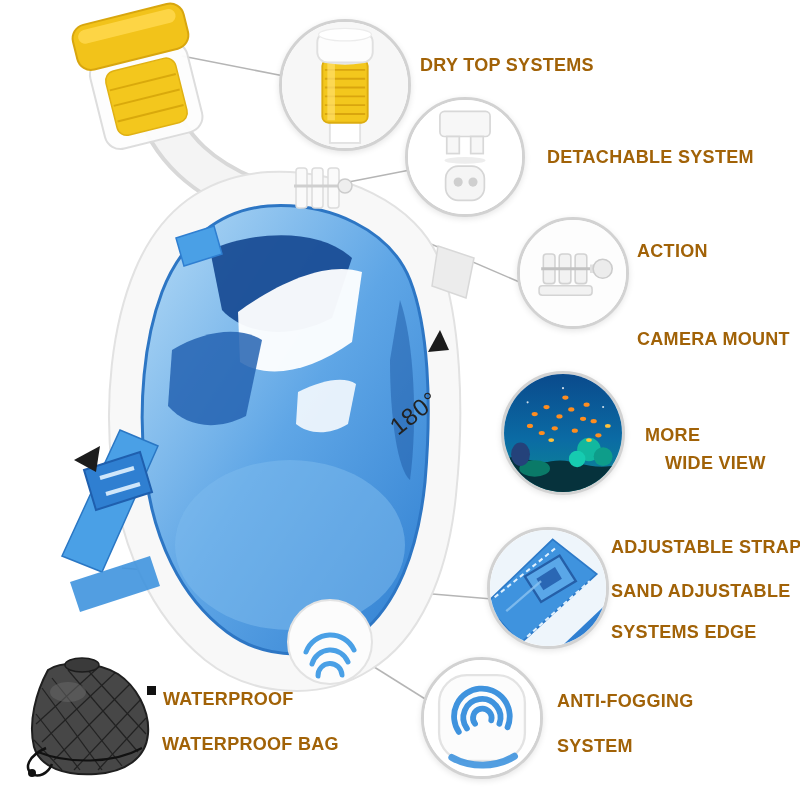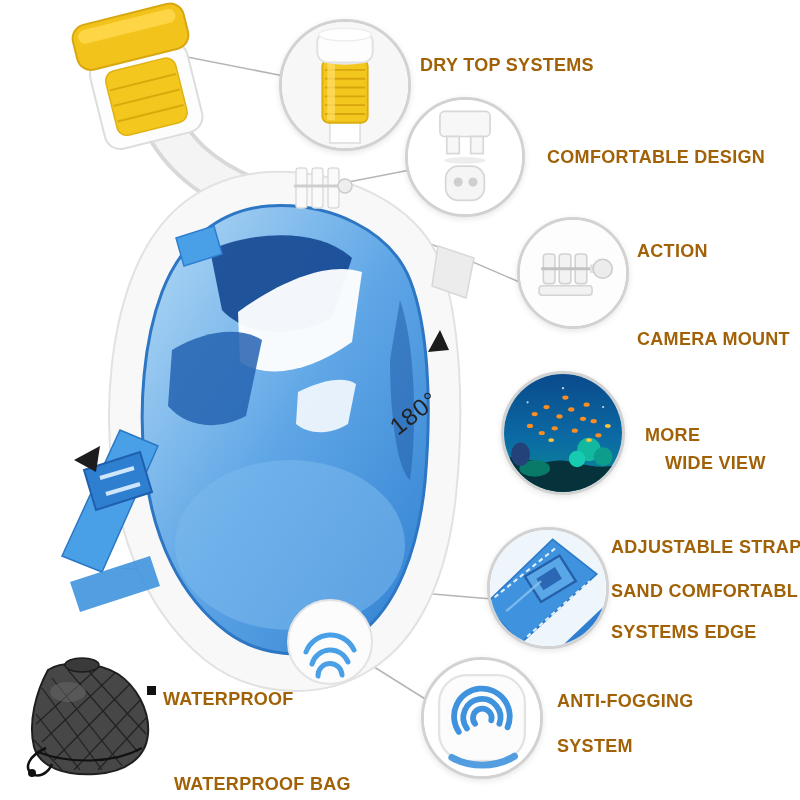--- a/index.html
+++ b/index.html
@@ -248,29 +248,29 @@
     <path d="M 30,62 A 24 24 0 1 1 72,58" stroke="#3f93de" stroke-width="5" fill="none" stroke-linecap="round"></path>
     <path d="M 37,59 A 16 16 0 1 1 65,55" stroke="#3f93de" stroke-width="5" fill="none" stroke-linecap="round"></path>
     <path d="M 44,55 A 8 8 0 1 1 58,52" stroke="#3f93de" stroke-width="5" fill="none" stroke-linecap="round"></path>
   </svg>
 </div>
 
 <div class="bullet" style="left:147px;top:686px;"></div>
 
 <div class="label-line" style="left:420px;top:54px;">DRY TOP SYSTEMS</div>
 
-<div class="label-line" style="left:547px;top:146px;">COMFORTABLE DESIGN</div>
+<div class="label-line" style="left:547px;top:146px;">DETACHABLE SYSTEM</div>
 
 <div class="label-line" style="left:637px;top:240px;">ACTION</div>
 <div class="label-line" style="left:637px;top:284px;margin-top:44px;">CAMERA MOUNT</div>
 
 <div class="label-line" style="left:645px;top:400px;margin-top:24px;">MORE</div>
 <div class="label-line" style="left:645px;top:452px;margin-left:20px;">WIDE VIEW</div>
 
 <div class="label-line" style="left:611px;top:536px;">ADJUSTABLE STRAP</div>
-<div class="label-line" style="left:611px;top:580px;">SAND COMFORTABL</div>
+<div class="label-line" style="left:611px;top:580px;">SAND ADJUSTABLE</div>
 <div class="label-line" style="left:611px;top:621px;">SYSTEMS EDGE</div>
 
 <div class="label-line" style="left:557px;top:690px;">ANTI-FOGGING</div>
 <div class="label-line" style="left:557px;top:735px;">SYSTEM</div>
 
 <div class="label-line" style="left:163px;top:688px;">WATERPROOF</div>
-<div class="label-line" style="left:174px;top:733px;margin-top:40px;">WATERPROOF BAG</div>
+<div class="label-line" style="left:162px;top:733px;">WATERPROOF BAG</div>
 
 </body></html>

